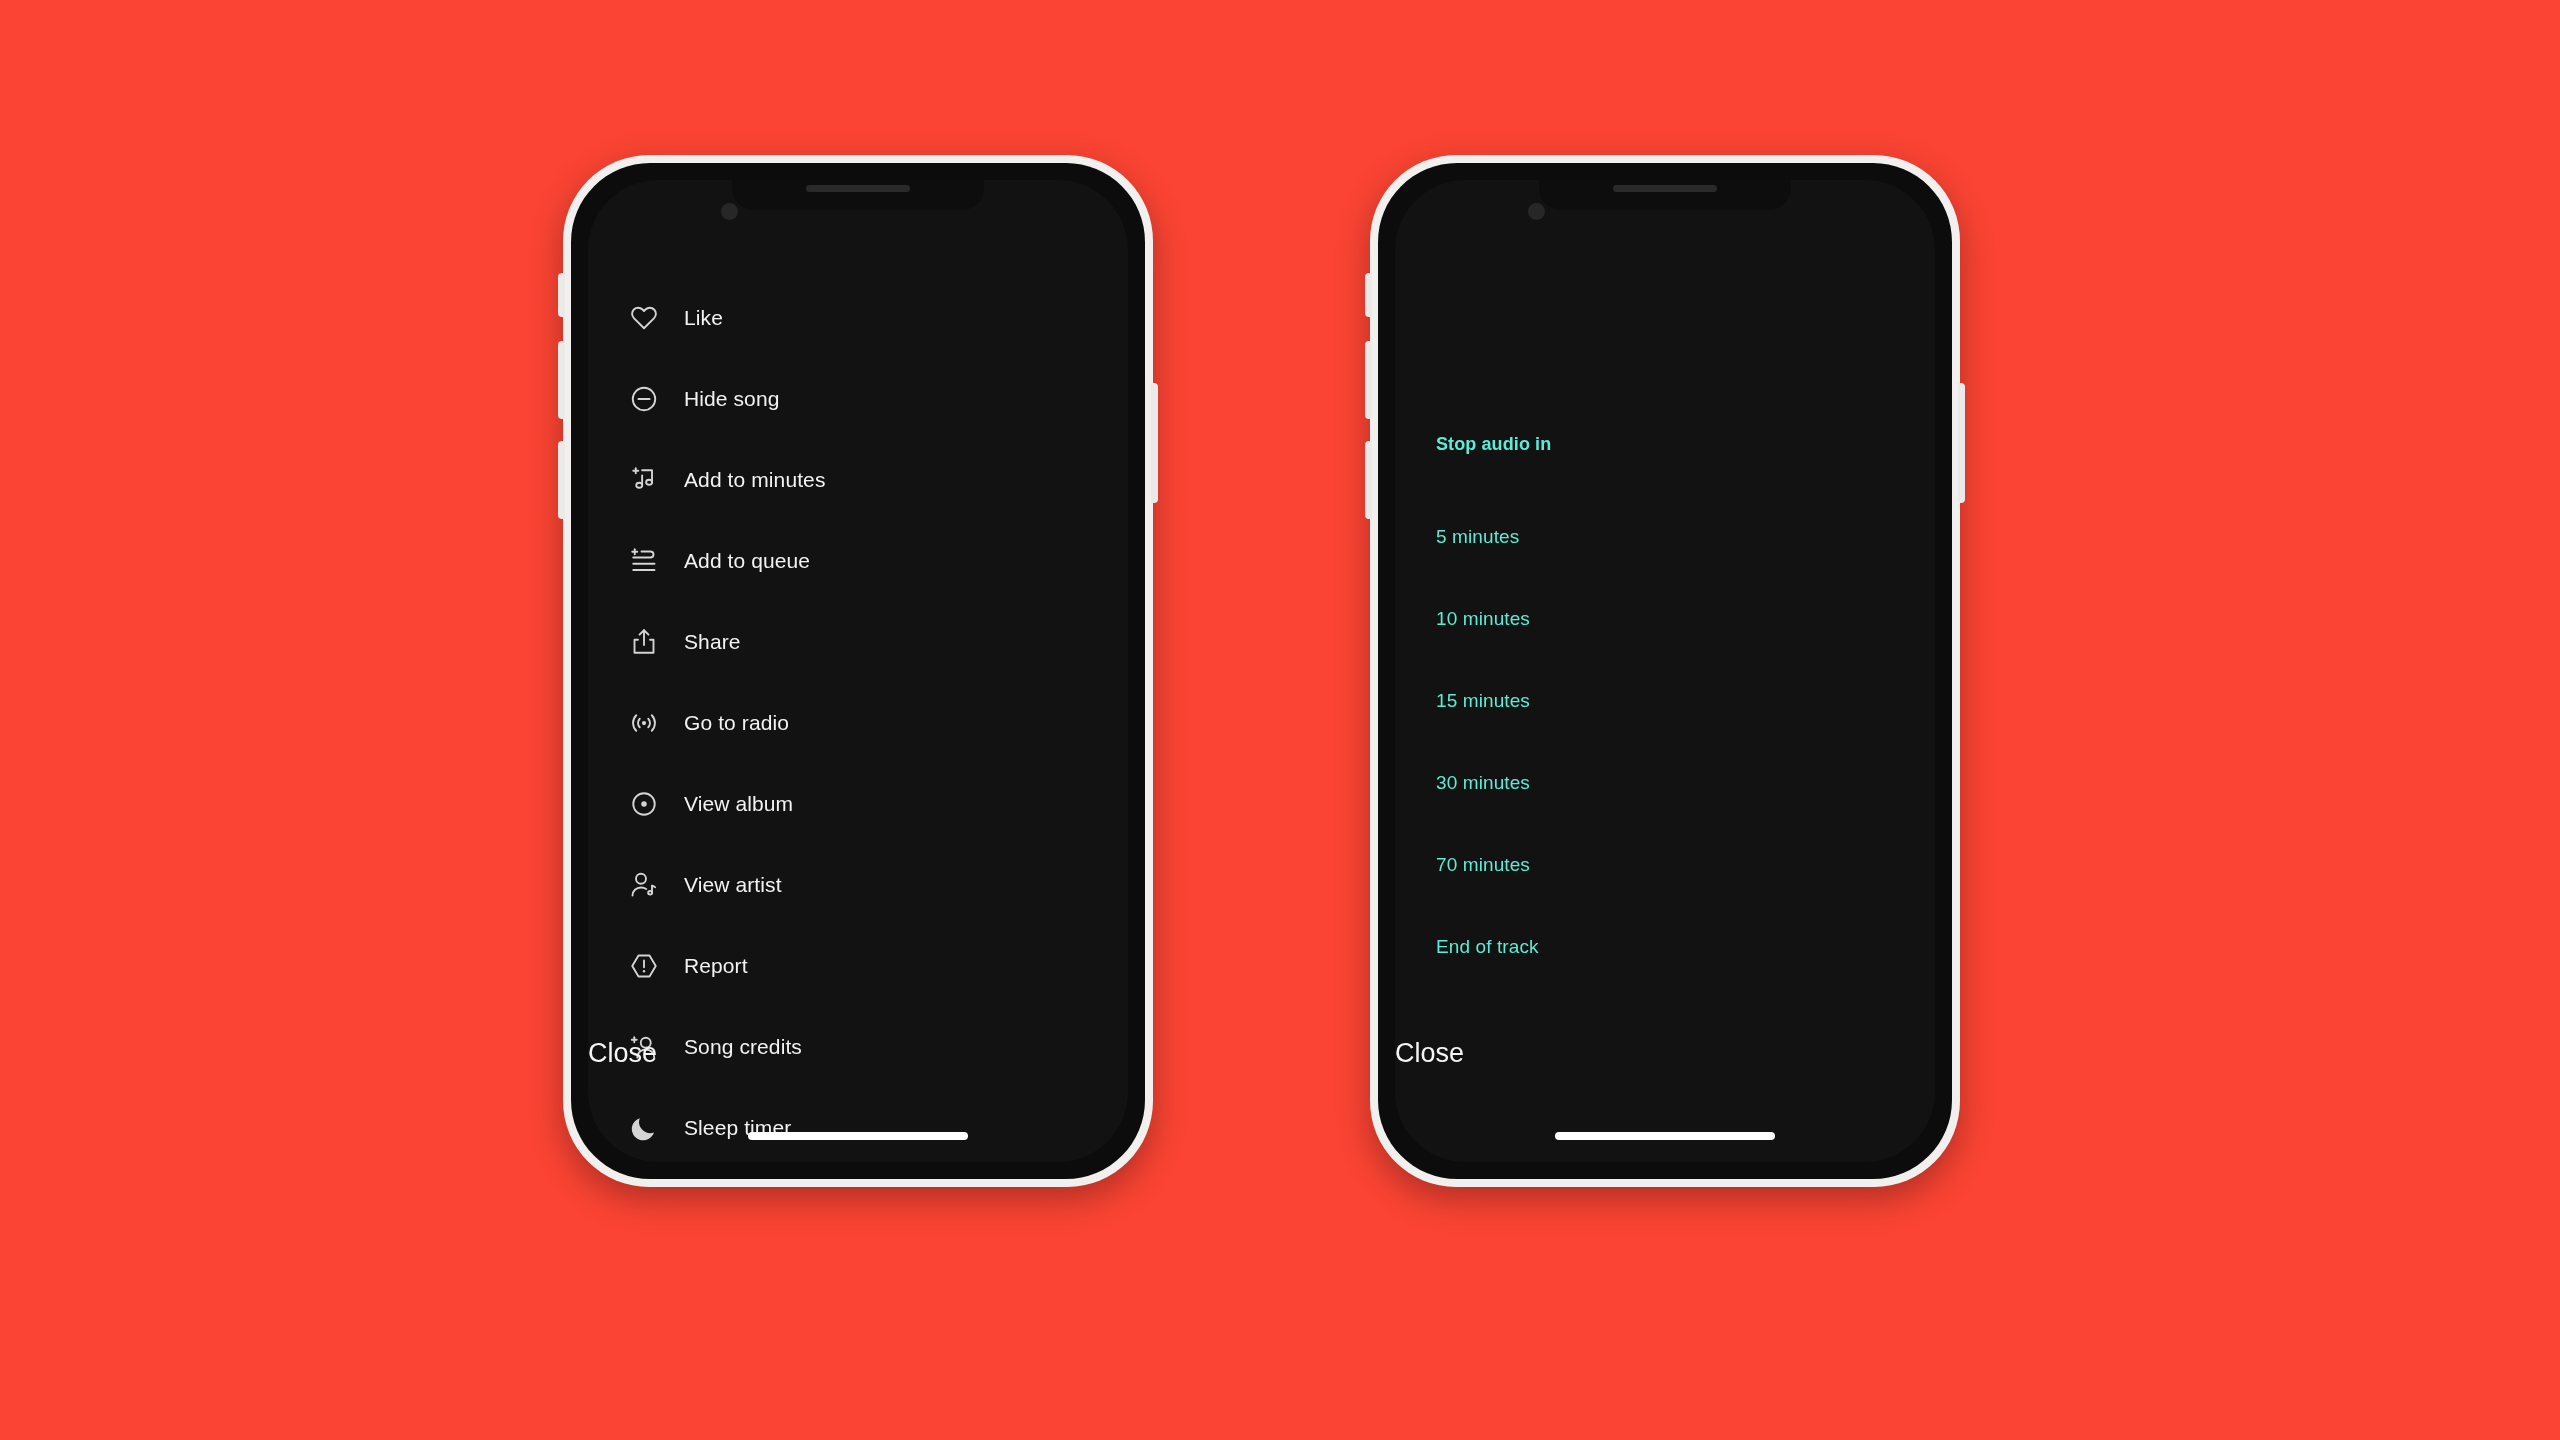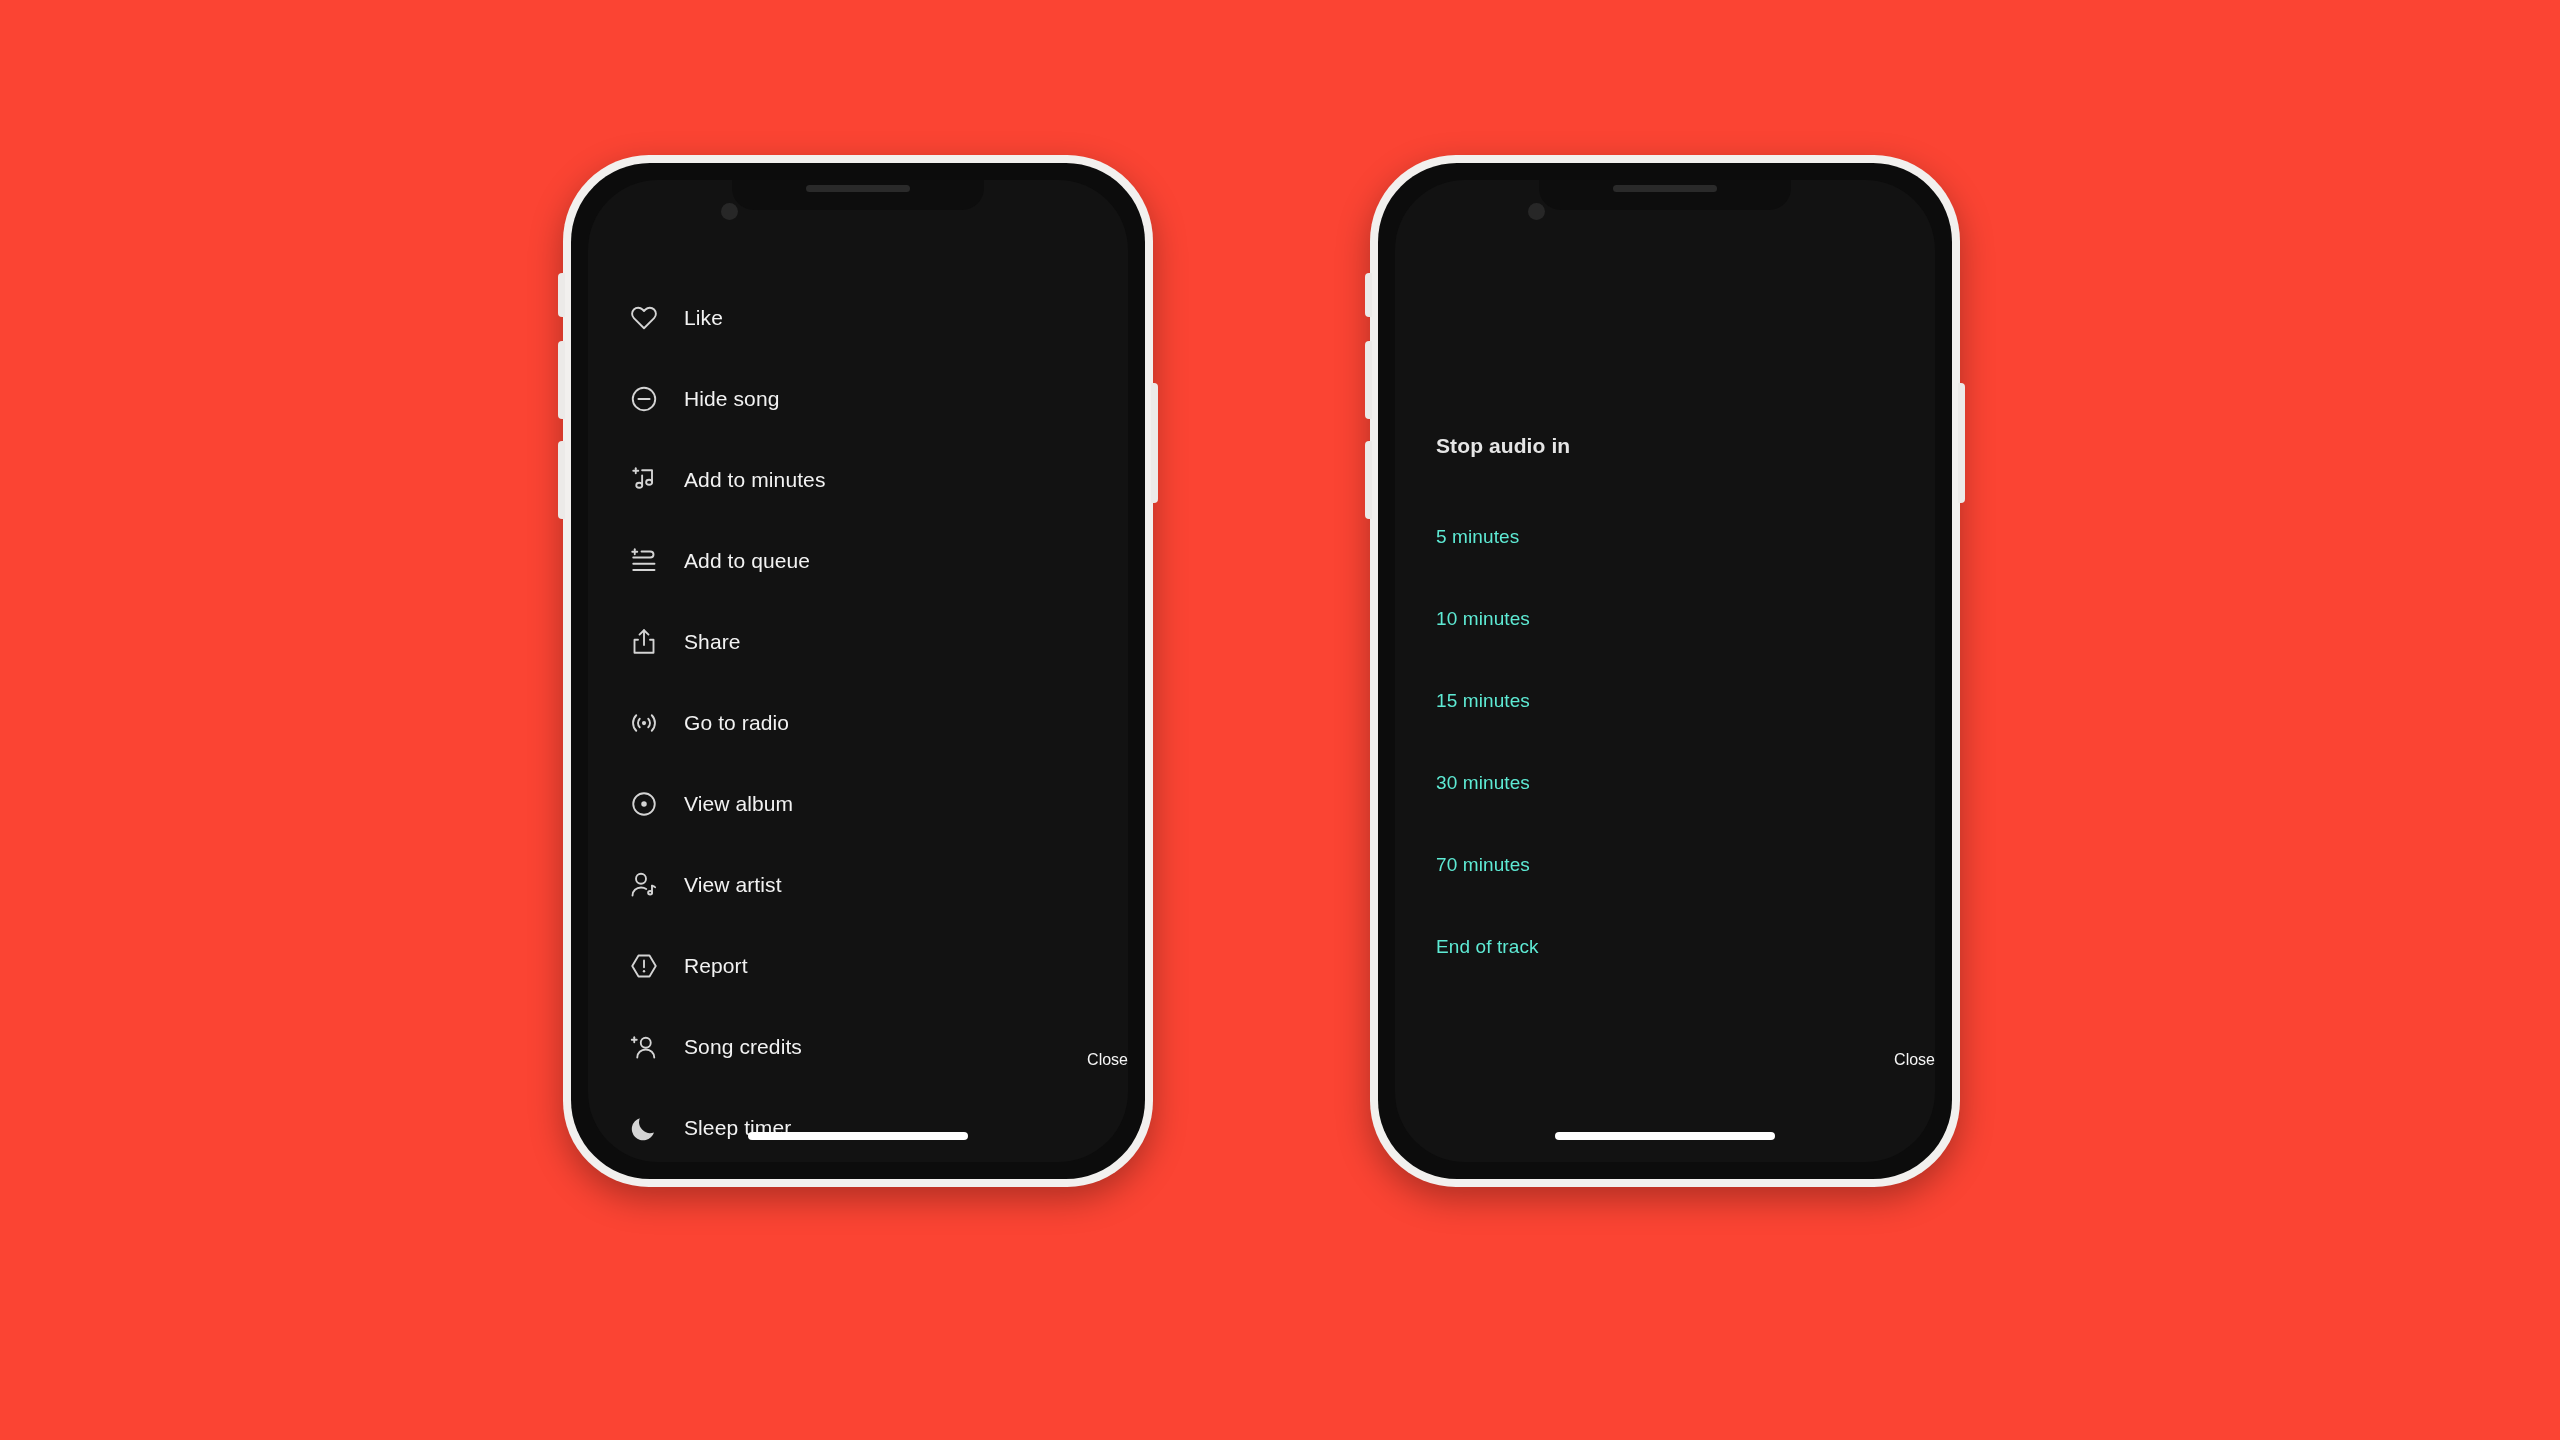--- a/index.html
+++ b/index.html
@@ -134,22 +134,22 @@
   
   .timer-panel {
     position:absolute;
     left:41px;
     top:0;
     right:0;
   }
   .timer-title {
     position:absolute;
     top:254px;
-    color:#e5e5e5;
-    font-size:21px;
+    color:#5eead4;
+    font-size:18px;
     font-weight:bold;
     letter-spacing:0.1px;
   }
   .timer-list {
     position:absolute;
     top:316px;
     left:0;
     right:0;
   }
   .timer-row {
@@ -161,23 +161,23 @@
     color:#5eead4;
     font-size:19px;
     letter-spacing:0.1px;
   }
 
   
   .close-btn {
     position:absolute;
     left:0; right:0;
     bottom:93px;
-    text-align:right;
+    text-align:left;
     color:#f5f5f5;
-    font-size:16px;
+    font-size:27px;
   }
 </style>
 </head>
 <body>
 
 <div class="stage">
 
   <div class="phone phone-left">
     <div class="frame">
       <div class="btn-side btn-mute"></div>

